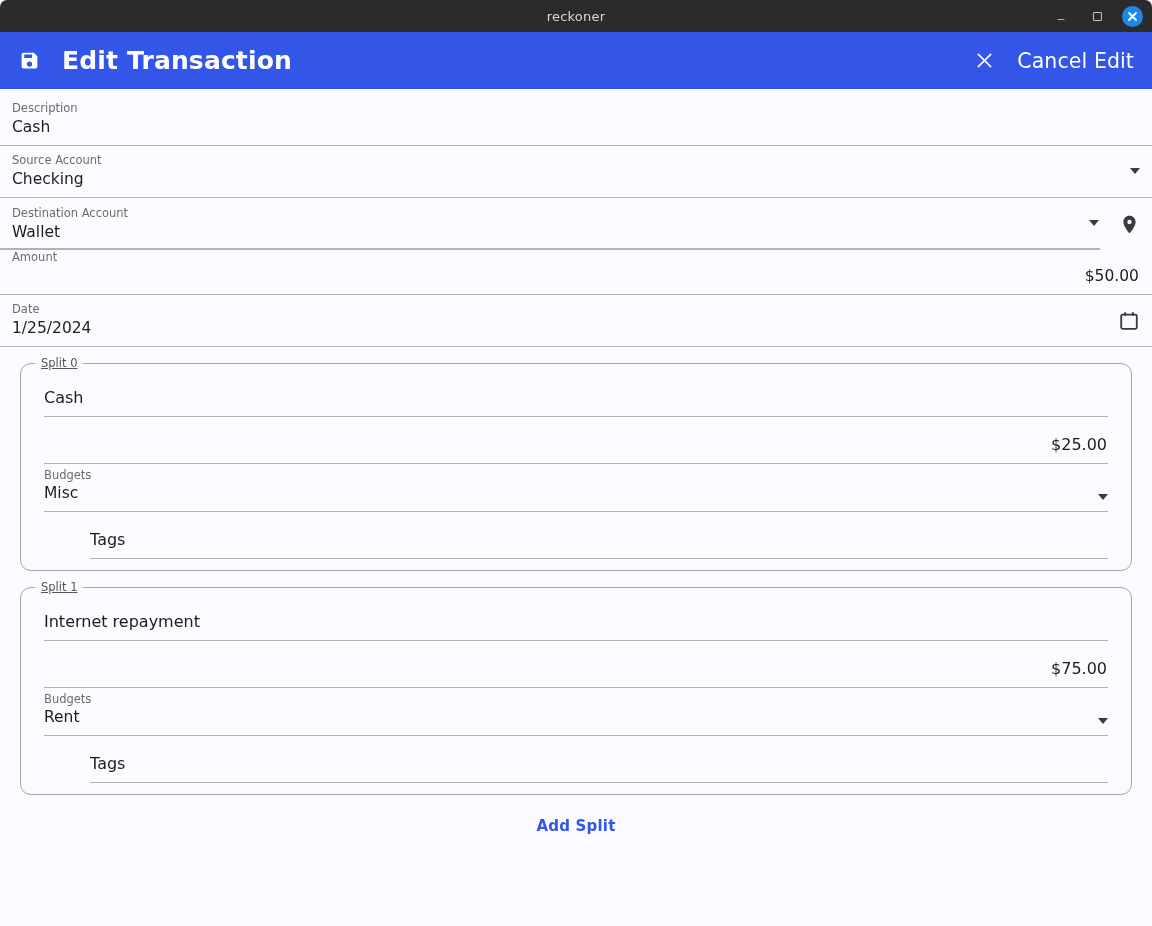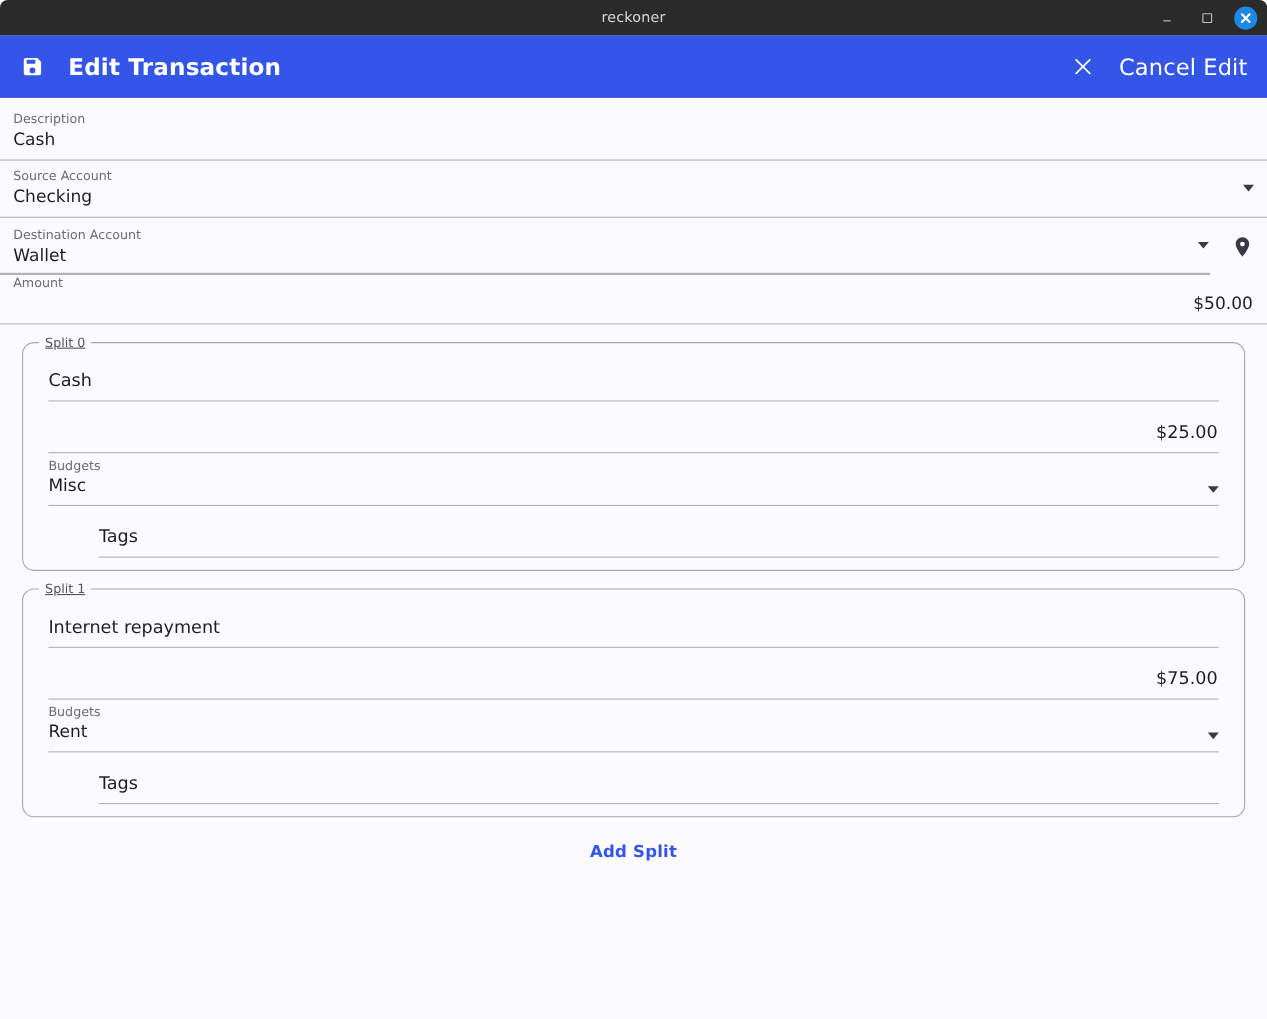--- a/index.html
+++ b/index.html
@@ -66,21 +66,21 @@
     align-items: center;
     padding: 0 14px 0 16px;
     color: #ffffff;
   }
   .appbar-save {
     width: 26px; height: 26px;
     display: flex; align-items: center; justify-content: center;
     margin-right: 20px;
   }
   .appbar-title {
-    font-size: 21px;
+    font-size: 25px;
     font-weight: 700;
     letter-spacing: 0.15px;
   }
   .appbar-right {
     margin-left: auto;
     display: flex;
     align-items: center;
     gap: 23px;
     padding-right: 4px;
   }
@@ -298,20 +298,35 @@
     <div class="dest-rule"></div>
   </div>
 
   <div class="field f-amount">
     <div class="field-inner">
       <div class="field-label">Amount</div>
       <div class="field-value right">$50.00</div>
     </div>
   </div>
 
+  <div class="field f-date">
+    <div class="field-inner">
+      <div class="field-label">Date</div>
+      <div class="field-value">1/25/2024</div>
+    </div>
+    <div class="trailing">
+      <span class="cal-icon">
+        <svg width="22" height="22" viewBox="0 0 24 24">
+          <rect x="3.5" y="5" width="17" height="15.5" rx="1.6" fill="none" stroke="#3b3a44" stroke-width="2"></rect>
+          <rect x="6.6" y="2.4" width="2.3" height="4" rx="0.6" fill="#3b3a44"></rect>
+          <rect x="15.1" y="2.4" width="2.3" height="4" rx="0.6" fill="#3b3a44"></rect>
+        </svg>
+      </span>
+    </div>
+  </div>
 
   <fieldset class="split">
     <legend class="split-legend">Split 0</legend>
     <div class="split-body">
       <div class="srow r-desc">
         <div class="srow-inner">
           <div class="srow-text">Cash</div>
         </div>
       </div>
       <div class="srow r-amount">

